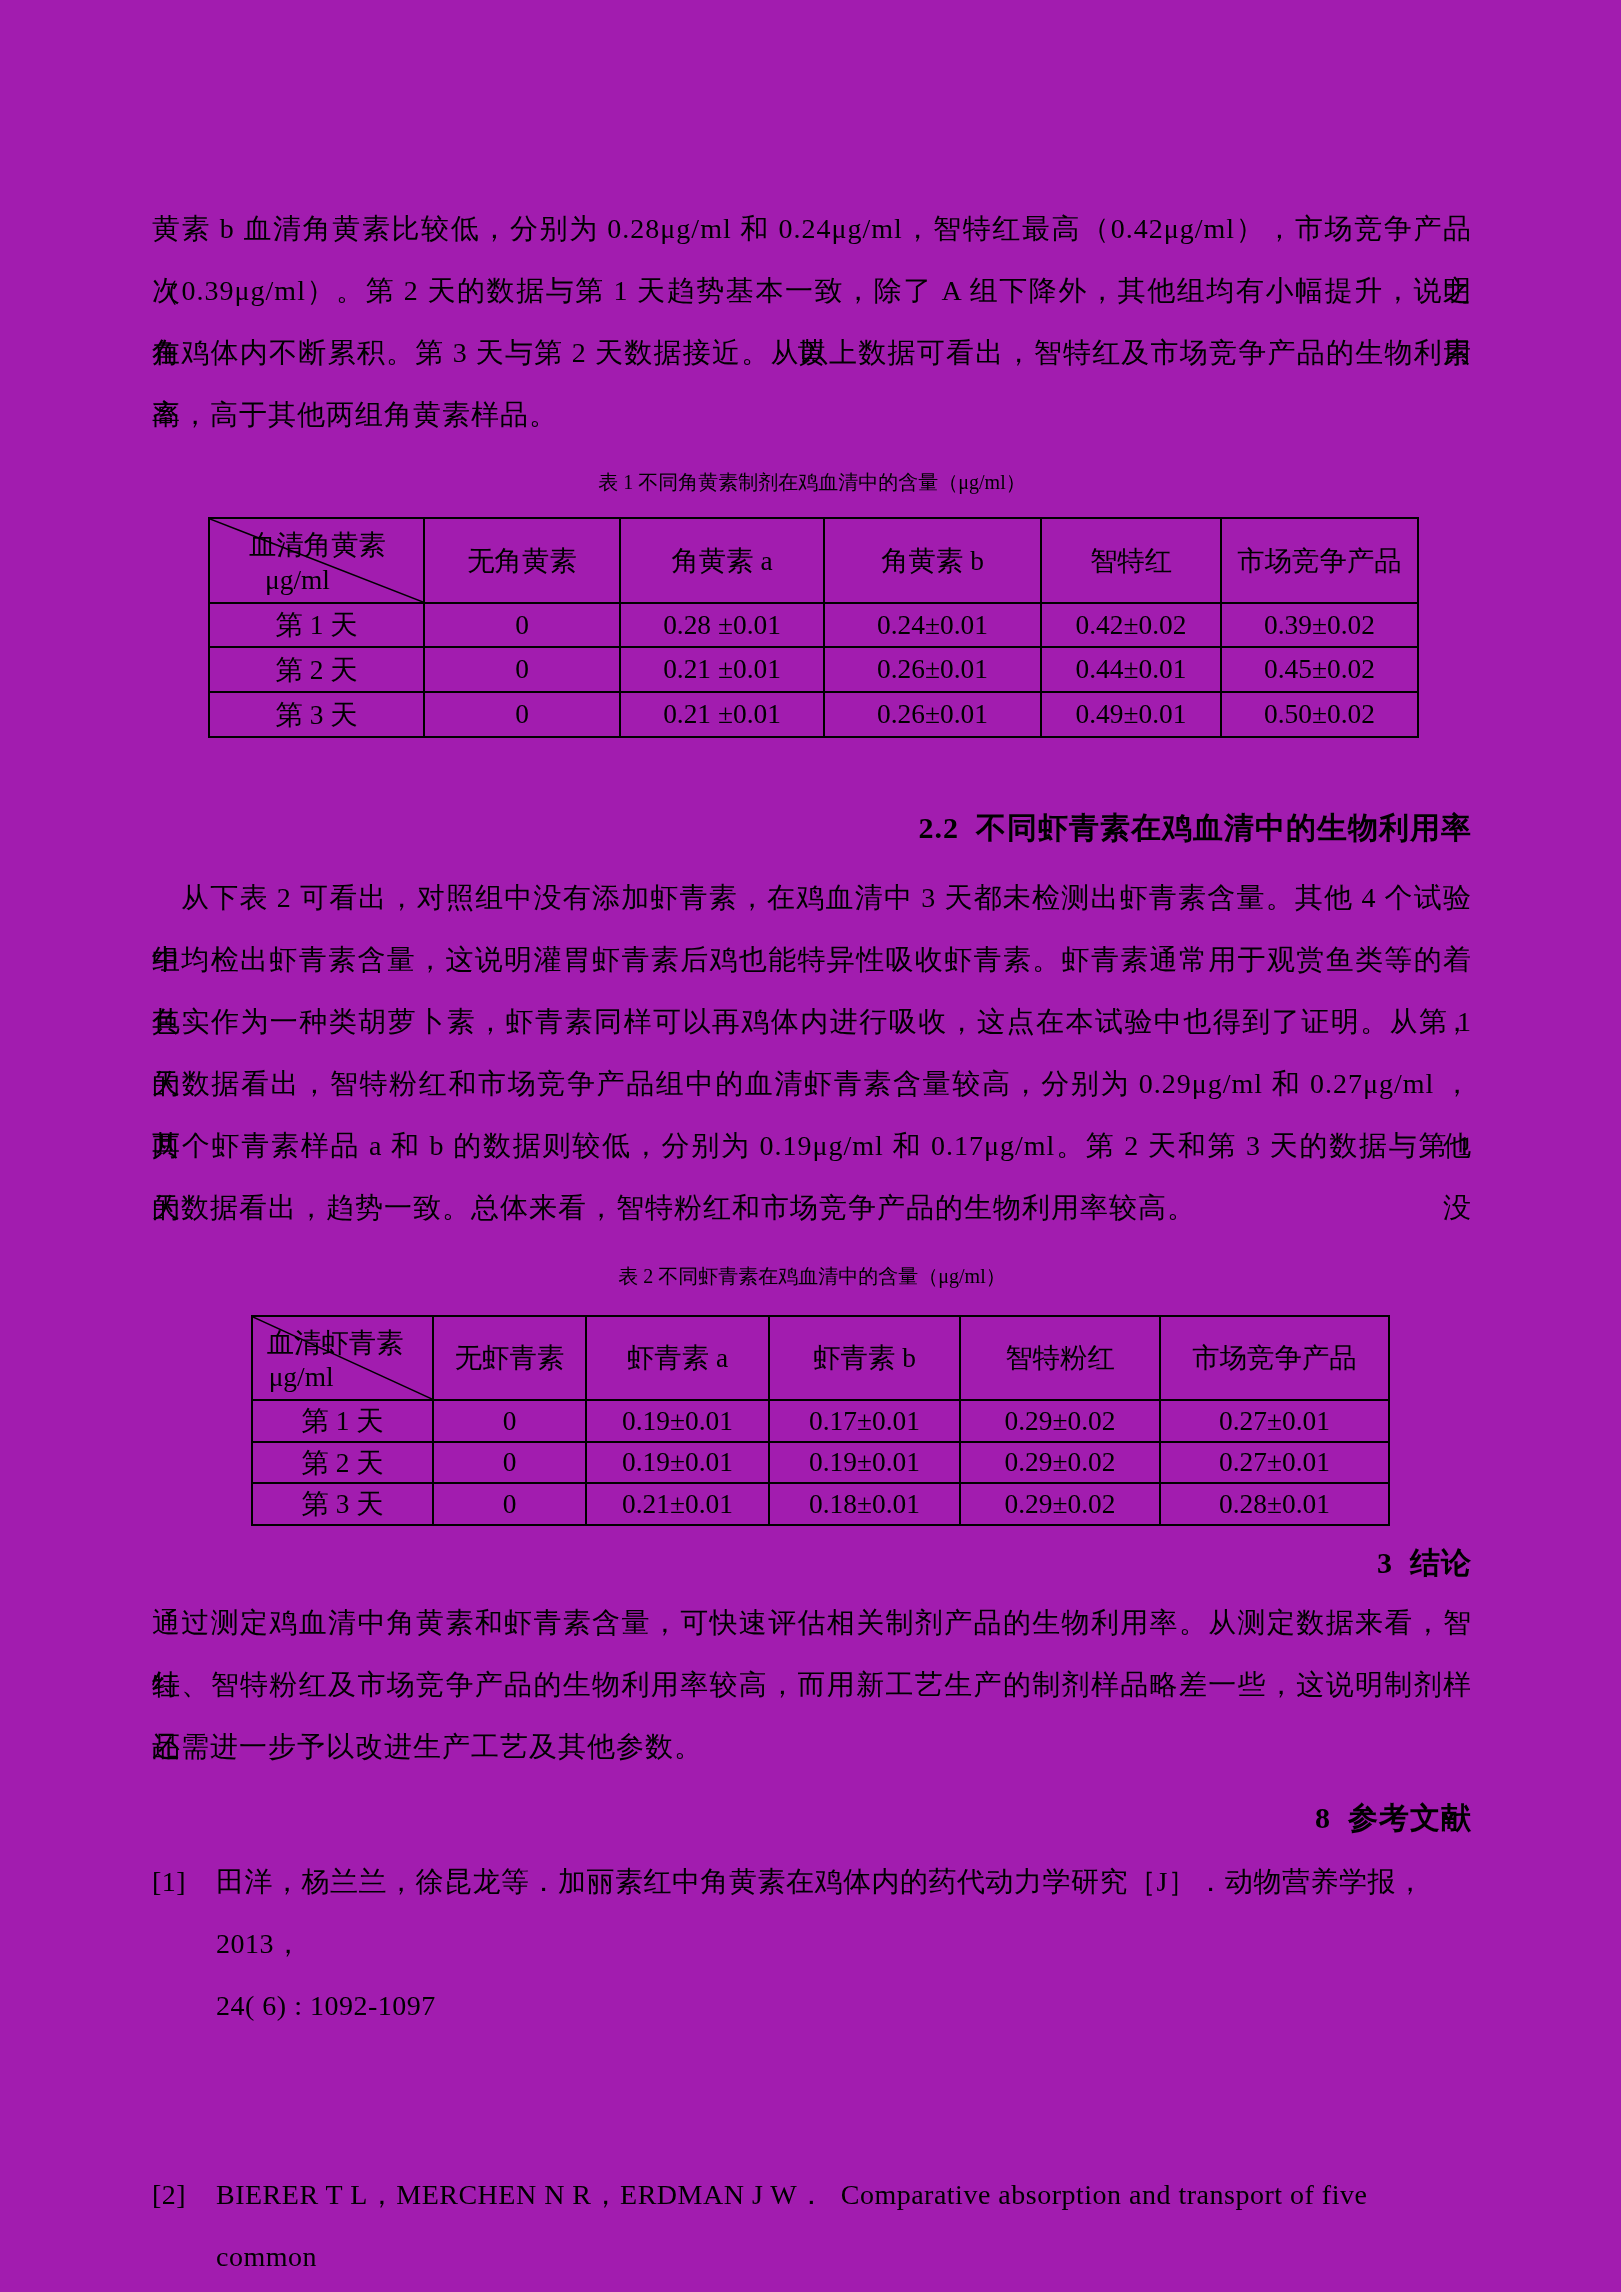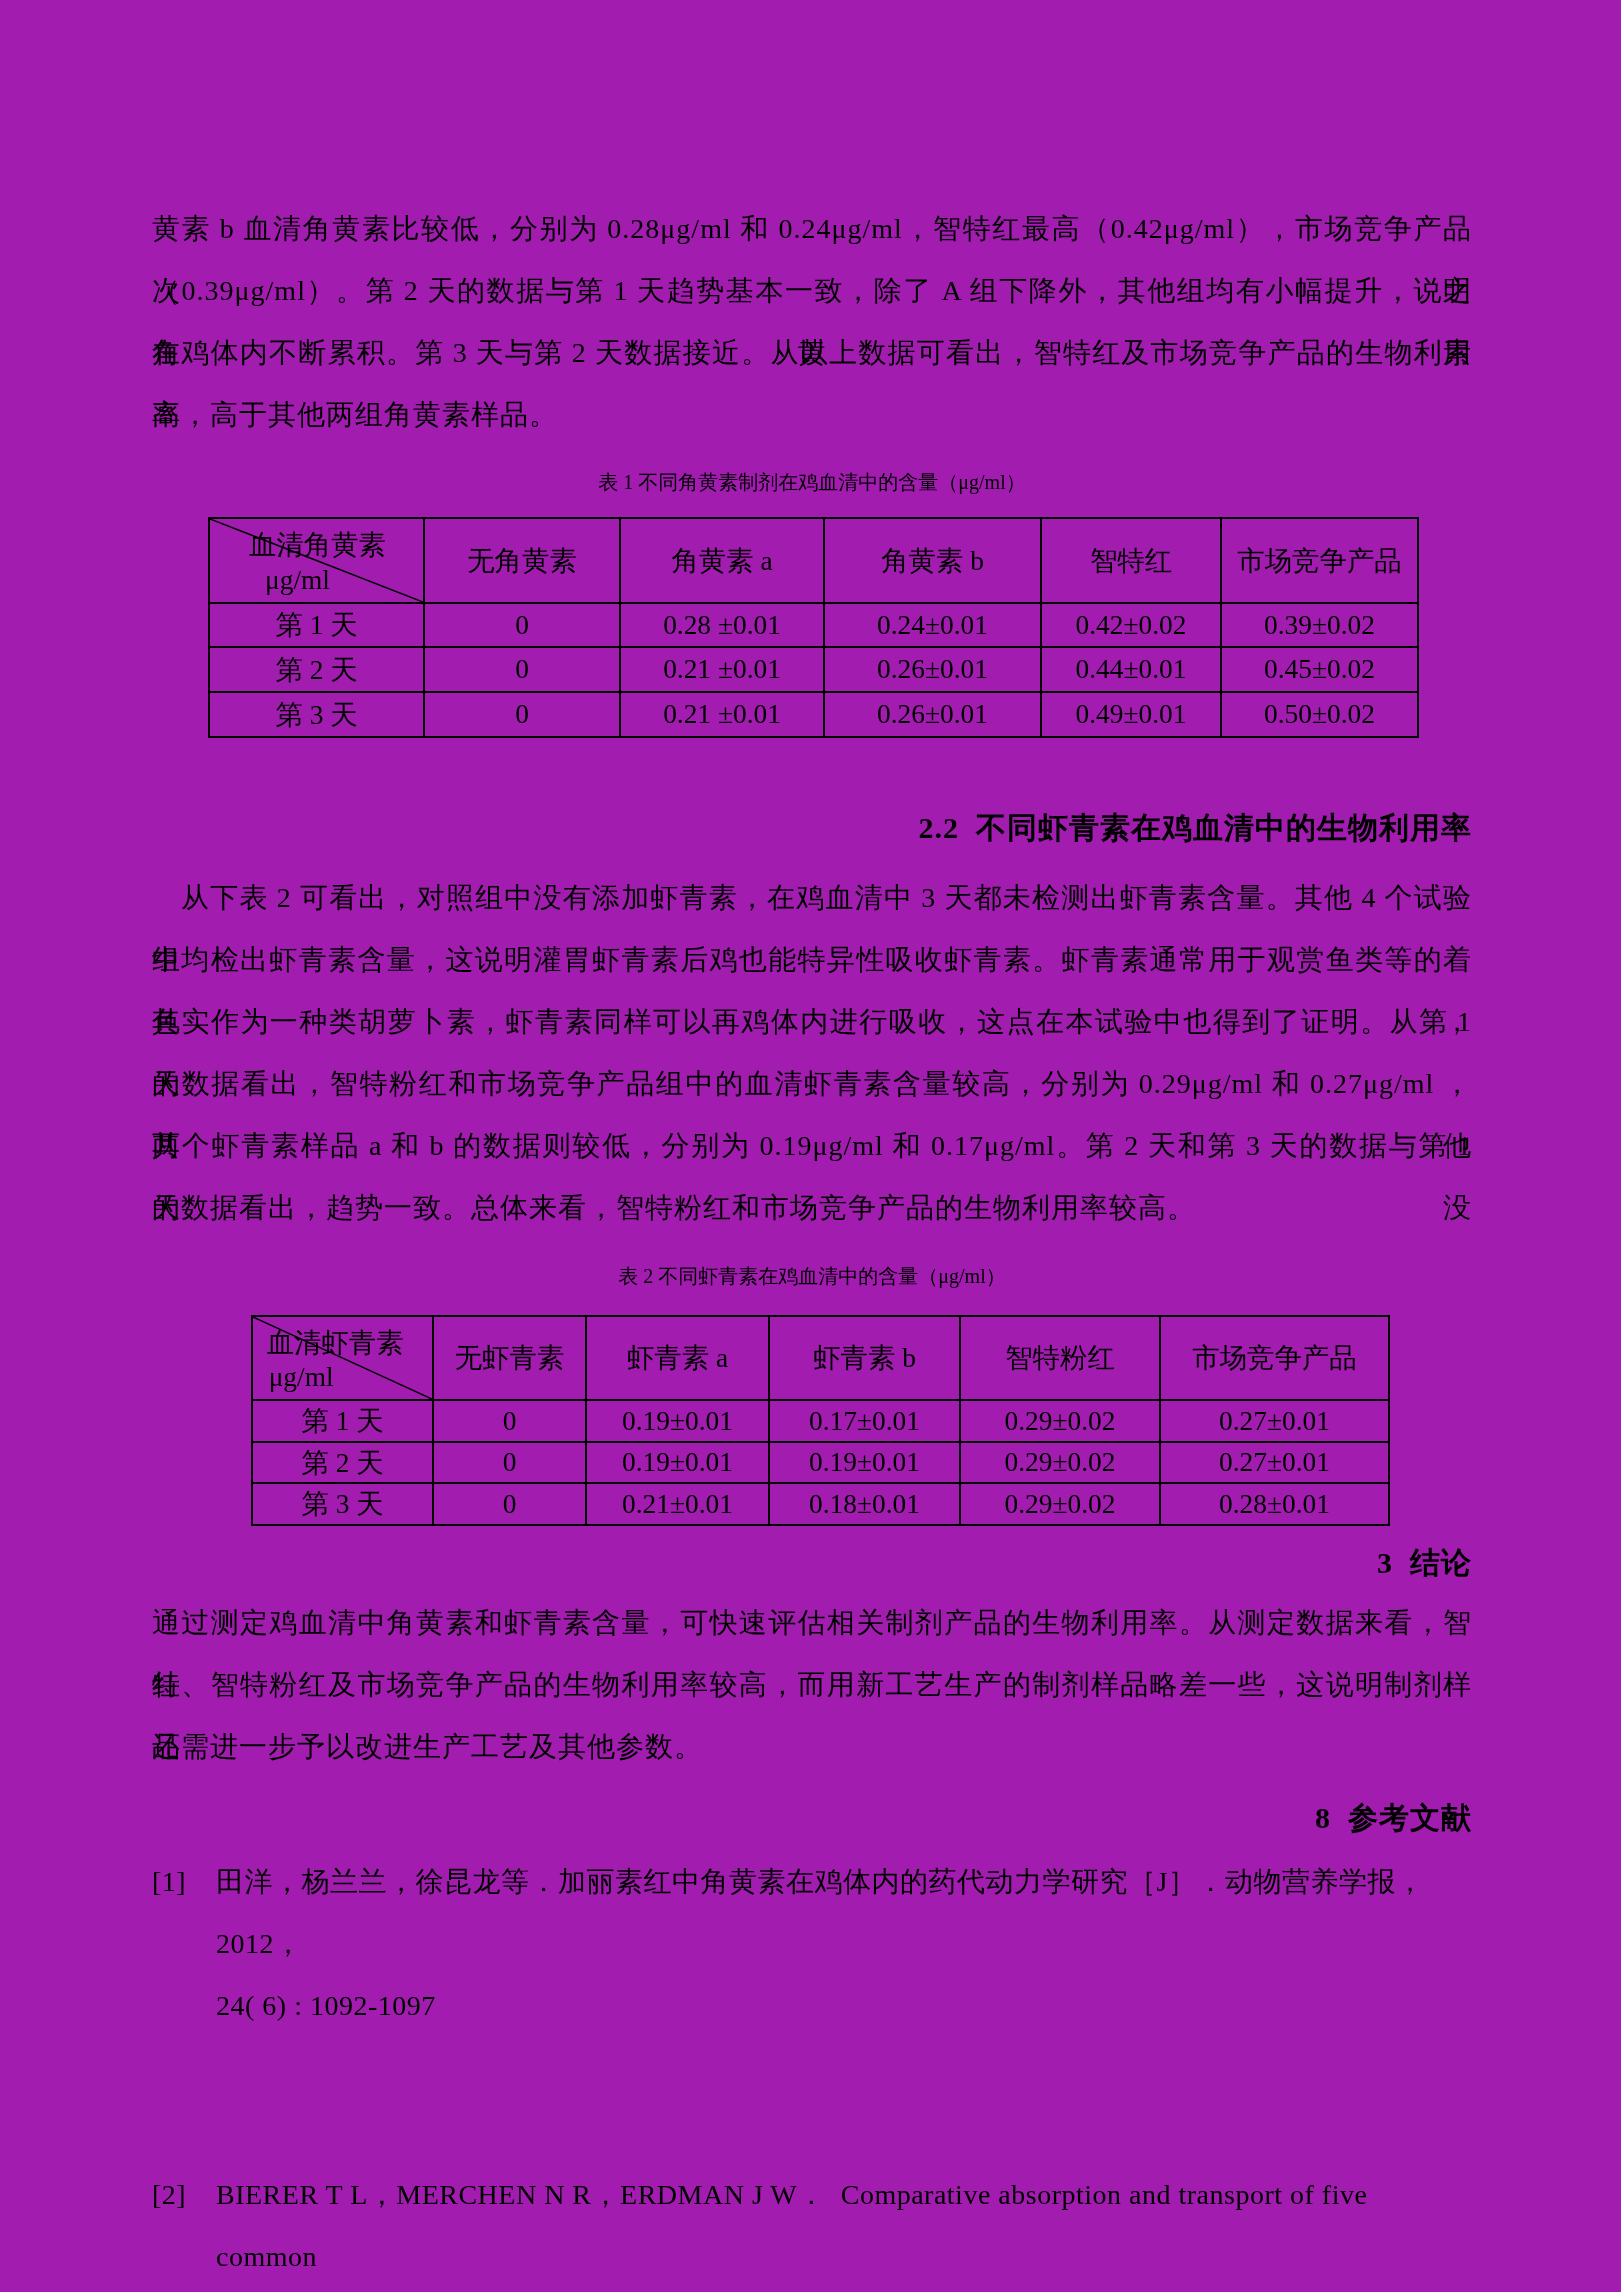--- a/index.html
+++ b/index.html
@@ -219,21 +219,21 @@
     <div class="block" style="top:1592px">
       <div class="tline">通过测定鸡血清中角黄素和虾青素含量，可快速评估相关制剂产品的生物利用率。从测定数据来看，智特</div>
       <div class="tline">红、智特粉红及市场竞争产品的生物利用率较高，而用新工艺生产的制剂样品略差一些，这说明制剂样品</div>
       <div class="tline end">还需进一步予以改进生产工艺及其他参数。</div>
     </div>
 
     <div class="block heading" style="top:1794px">8  参考文献</div>
 
     <div class="block ref" style="top:1851px">
       <span class="marker">[1]</span>
-      <div class="rline">田洋，杨兰兰，徐昆龙等．加丽素红中角黄素在鸡体内的药代动力学研究［J］．动物营养学报，2012，</div>
+      <div class="rline">田洋，杨兰兰，徐昆龙等．加丽素红中角黄素在鸡体内的药代动力学研究［J］．动物营养学报，2013，</div>
       <div class="rline">24( 6) : 1092-1097</div>
     </div>
 
     <div class="block ref" style="top:1978px">
       <span class="marker">[2]</span>
       <div class="rline">BIERER T L，MERCHEN N R，ERDMAN J W．  Comparative absorption and transport of five common</div>
       <div class="rline">carotenoids in preruminant calves ［J］．The Journal of Nutrition，1995，125( 6) : 1569-1577.</div>
     </div>
 
   </div>

